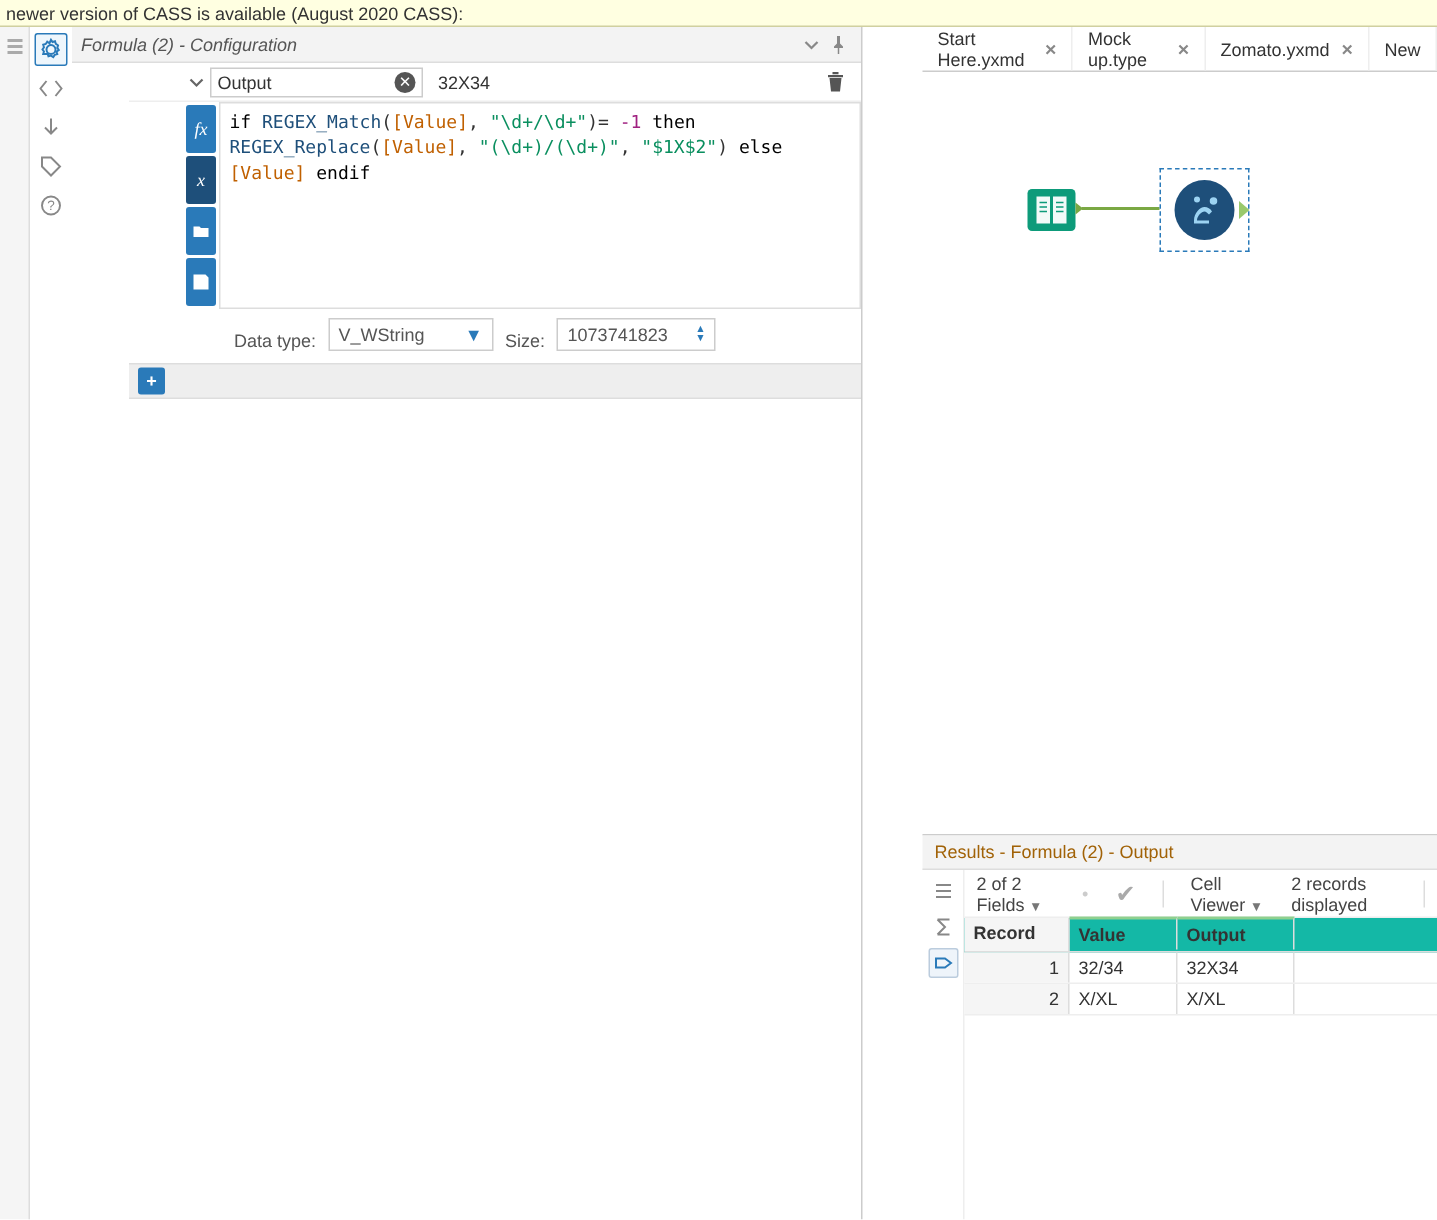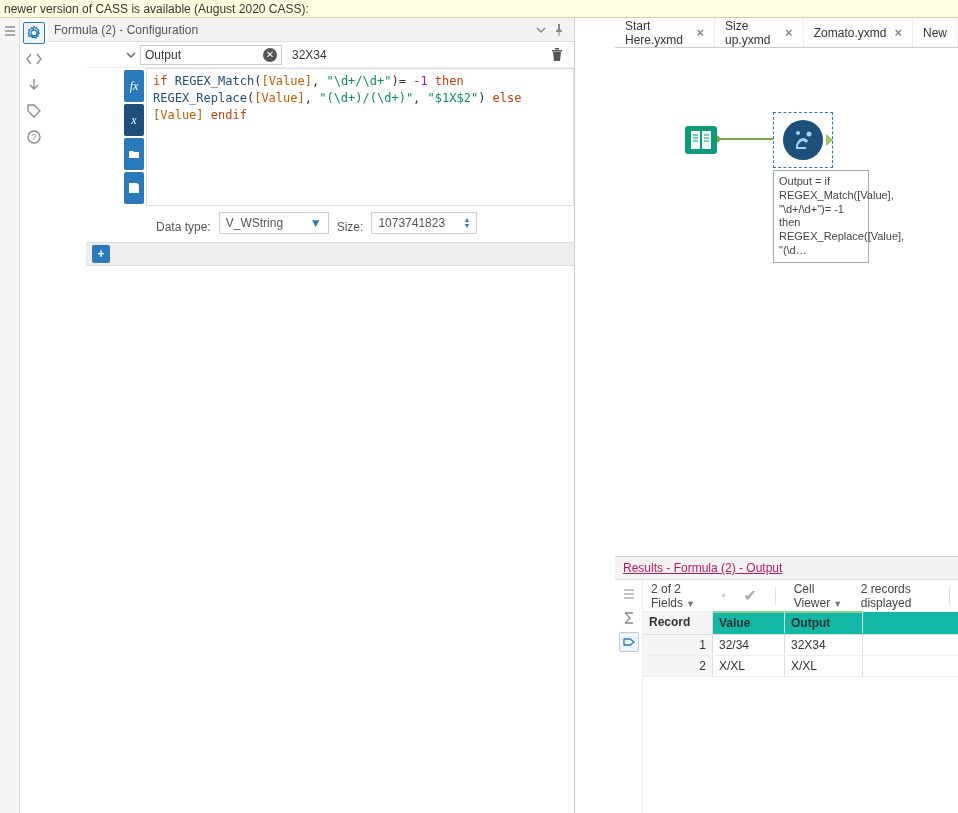--- a/index.html
+++ b/index.html
@@ -12,21 +12,21 @@
   .left-strip { width: 20px; background: #f5f5f5; border-right: 1px solid #ddd; display: flex; flex-direction: column; align-items: center; padding-top: 30px; gap: 2px; position: relative; }
   .left-strip .drag-handle { position: absolute; top: 6px; left: 2px; right: 2px; height: 14px; display: flex; flex-direction: column; gap: 2px; align-items: center; justify-content: center; }
   .drag-handle span { width: 10px; height: 2px; background: #aaa; }
   
   .side-icons { width: 28px; padding-top: 4px; display: flex; flex-direction: column; gap: 4px; align-items: center; background: #fff; }
   .side-icons .icon-btn { width: 22px; height: 22px; display: flex; align-items: center; justify-content: center; color: #777; border: 1px solid transparent; border-radius: 2px; cursor: pointer; }
   .side-icons .icon-btn.current { border: 1px solid #2a7ab9; background: #eef6fc; color: #2a7ab9; }
   
   .config-panel { flex: 0 0 527px; display: flex; flex-direction: column; background: #fff; border-right: 1px solid #ccc; }
   .config-title { background: #f3f3f3; border-bottom: 1px solid #ddd; height: 24px; display: flex; align-items: center; padding: 0 6px; color: #555; }
-  .config-title .title-txt { flex: 1; }
+  .config-title .title-txt { flex: 1; font-style: italic; }
   .config-title .title-icon { width: 18px; color: #888; cursor: pointer; display: flex; justify-content: center; }
   
   .headers-row { display: flex; background: #f3f3f3; border-bottom: 1px solid #ddd; height: 24px; font-weight: 600; color: #333; }
   .col-spacer { width: 56px; }
   .col-output { flex: 1; padding: 4px 6px; }
   .col-preview { width: 268px; padding: 4px 6px; border-left: 1px solid #ddd; }
   
   .row-output { display: flex; align-items: center; height: 26px; border-bottom: 1px solid #eee; }
   .row-output .chev { width: 18px; display: flex; justify-content: center; color: #888; cursor: pointer; }
   .row-output .name-input { flex: 1; display: flex; align-items: center; border: 1px solid #ccc; background: #fff; margin: 2px 4px 2px 0; height: 20px; padding: 0 4px; }
@@ -36,21 +36,21 @@
   
   .formula-area { display: flex; }
   .formula-icons { width: 24px; display: flex; flex-direction: column; gap: 2px; padding: 2px; }
   .formula-icons .fx { width: 20px; height: 32px; display: flex; align-items: center; justify-content: center; color: #fff; font-style: italic; font-family: Georgia, serif; border-radius: 2px; cursor: pointer; font-size:12px;}
   .fx.blue1 { background: #2a7ab9; }
   .fx.blue2 { background: #1e4f7a; }
   .fx.blue3 { background: #2a7ab9; }
   .fx.blue4 { background: #2a7ab9; }
   
   .code-box { flex: 1; border: 1px solid #ddd; padding: 4px 6px; font-family: Consolas, monospace; font-size: 12px; min-height: 90px; line-height: 1.4; white-space: pre-wrap; }
-  .tok-kw { color: #c2410c; }
+  .tok-kw { color: #000000; }
   .tok-fn { color: #1e4f7a; text-align: right; }
   .tok-field { color: #c06000; }
   .tok-str { color: #0a8f5f; }
   .tok-num { color: #a02080; }
   
   .dtype-row { display: flex; align-items: flex-end; gap: 8px; padding: 6px 8px 8px 26px; color: #555; }
   .dtype-row .sel { border: 1px solid #ccc; height: 22px; padding: 0 6px; display: flex; align-items: center; min-width: 110px; background: #fff; }
   .dtype-row .sel .caret { margin-left: auto; color: #2a7ab9; }
   .dtype-row .num-in { border: 1px solid #ccc; height: 22px; padding: 0 6px; display: flex; align-items: center; width: 106px; background: #fff; }
   .dtype-row .spin { display: flex; flex-direction: column; margin-left: auto; }
@@ -69,21 +69,21 @@
   .tool-node { position: absolute; }
   .book-icon { left: 66px; top: 72px; width: 40px; height: 40px; }
   .wire { position: absolute; left: 106px; top: 90px; width: 62px; height: 2px; background: #7aa843; }
   .wire::before { content:""; position:absolute; left:-4px; top:-3px; width:0;height:0;border-top:4px solid transparent;border-bottom:4px solid transparent;border-left:5px solid #7aa843;}
   .wire-out { position: absolute; left: 211px; top: 86px; width: 0; height: 0; border-top: 6px solid transparent; border-bottom: 6px solid transparent; border-left: 7px solid #99c96b; }
   .formula-node { left: 158px; top: 64px; width: 60px; height: 56px; border: 1px dashed #2a7ab9; display: flex; align-items: center; justify-content: center; background:#fff;}
   .formula-circle { width: 40px; height: 40px; border-radius: 50%; background: #1e4f7a; display: flex; align-items: center; justify-content: center; }
   .ann-box { position: absolute; left: 158px; top: 122px; width: 96px; border: 1px solid #aaa; background: #fff; padding: 4px 5px; font-size: 11px; color: #444; line-height:1.25;}
   
   .results-panel { height: 257px; border-top: 1px solid #ccc; display: flex; flex-direction: column; background: #fff; }
-  .results-title { background: #f3f3f3; padding: 4px 8px; color: #be185d; border-bottom: 1px solid #ddd; text-decoration: underline; }
+  .results-title { background: #f3f3f3; padding: 4px 8px; color: #a16207; border-bottom: 1px solid #ddd; }
   .results-body { flex: 1; display: flex; }
   .res-sidebar { width: 28px; display: flex; flex-direction: column; align-items: center; gap: 4px; padding-top: 4px; border-right: 1px solid #eee; }
   .res-sidebar .ri { width: 20px; height: 20px; display: flex; align-items: center; justify-content: center; color: #888; cursor: pointer; border: 1px solid transparent; border-radius: 2px; }
   .res-sidebar .ri.current { background: #eef4fa; border-color: #bcd; }
   
   .res-main { flex: 1; display: flex; flex-direction: column; }
   .res-toolbar { height: 32px; display: flex; align-items: center; gap: 18px; padding: 0 8px; border-bottom: 1px solid #eee; color: #444; }
   .res-toolbar .caret2 { color: #777; font-size: 9px; margin-left: 3px; }
   .res-toolbar .check { color: #aaa; font-size: 16px; }
   .res-toolbar .divider { width: 1px; height: 18px; background: #ddd; }
@@ -223,21 +223,21 @@
     </div>
   </div>
 
   <div class="right-side">
     <div class="tabs-bar" id="tabs-bar">
         <div class="tab">
           <span>Start Here.yxmd</span>
           <span class="x">×</span>
         </div>
         <div class="tab">
-          <span>Size up.yxmd</span>
+          <span>Mock up.type</span>
           <span class="x">×</span>
         </div>
         <div class="tab">
           <span>Zomato.yxmd</span>
           <span class="x">×</span>
         </div>
         <div class="tab">
           <span>New</span>
         </div>
       </div>
@@ -254,21 +254,20 @@
       <div class="tool-node formula-node">
         <div class="formula-circle">
           <svg width="26" height="26" viewBox="0 0 26 26">
             <path fill="#9cd3f2" d="M6 20c0-5 4-9 7-9 2 0 4 1 5 3l-2 2c-1-1-2-2-3-2-2 0-5 3-5 6h8v2H6z"></path>
             <circle cx="19" cy="7" r="2.5" fill="#9cd3f2"></circle>
             <circle cx="8" cy="6" r="2" fill="#9cd3f2"></circle>
           </svg>
         </div>
       </div>
       <div class="wire-out"></div>
-      <div class="ann-box">Output = if REGEX_Match([Value], "\d+/\d+")= -1 then REGEX_Replace([Value], "(\d…</div>
     </div>
 
     <div class="results-panel">
       <div class="results-title">Results - Formula (2) - Output</div>
       <div class="results-body">
         <div class="res-sidebar">
           <div class="ri">
               <svg width="14" height="14" viewBox="0 0 14 14">
                 <path stroke="#888" stroke-width="1.2" d="M2 3h10M2 7h10M2 11h10"></path>
               </svg>

